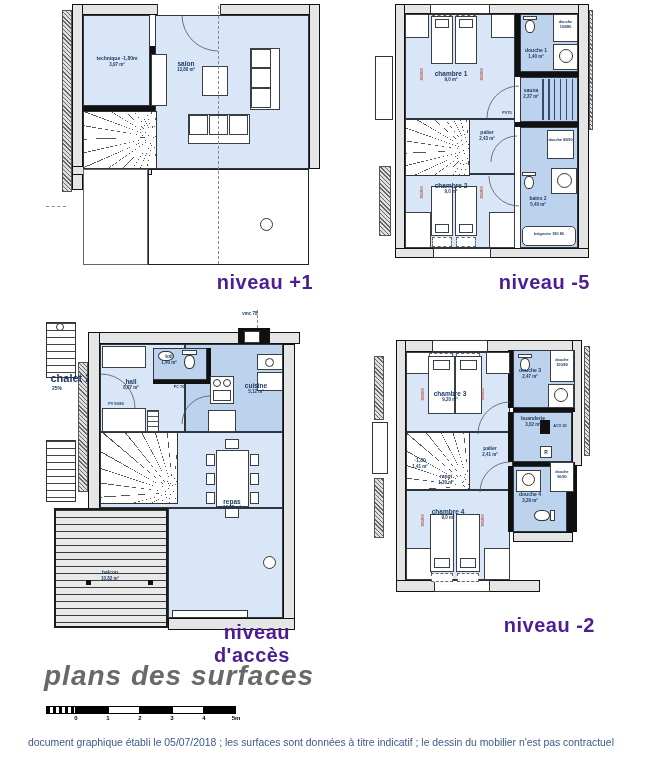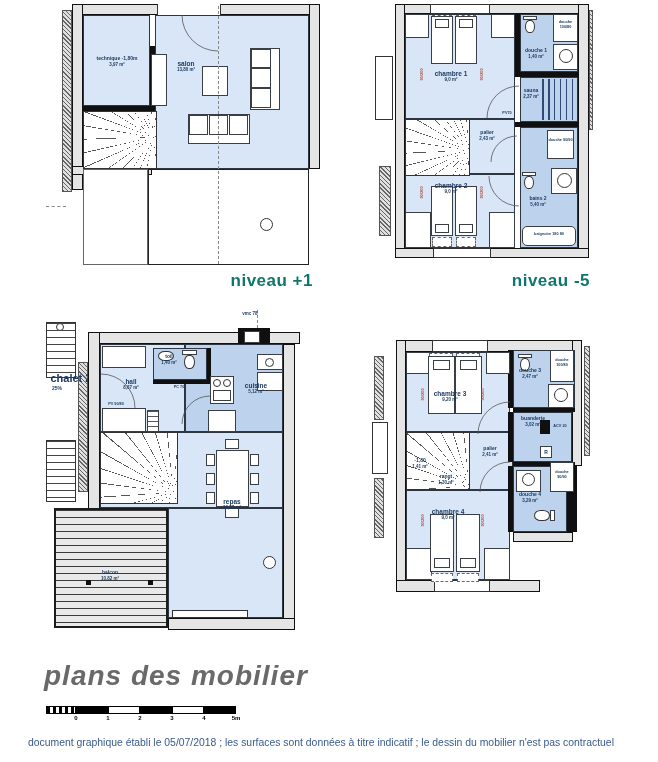--- a/index.html
+++ b/index.html
@@ -21,21 +21,21 @@
         background-color:#fff;border:1px solid #3a3f46}
   .fan{border:1px solid #333;background:#fff repeating-conic-gradient(from 180deg at 100% 100%,#555 0 .7deg,transparent .7deg 11deg)}
   .planks{background:#f0f0f0 repeating-linear-gradient(180deg,#3b3b3b 0 1px,#e9e9e9 1px 7px);border:2px solid #1c1c1c}
   .treads{background:#fff repeating-linear-gradient(180deg,#444 0 1px,#fff 1px 7px);border:1px solid #333}
   .circle{border:1px solid #333;border-radius:50%;background:#fff}
   .oval{border:1px solid #333;border-radius:50%/60%;background:#fff}
   .lbl{position:absolute;color:#17365d;font-weight:bold;text-align:center;line-height:1.15}
   .nm{font-size:6.5px}.nm-s{font-size:5px}.ar{font-size:4.5px;font-weight:bold}
   .fx{position:absolute;color:#17365d;font-weight:bold;font-size:3.8px;text-align:center;line-height:1.2}
   .dim{position:absolute;color:#b04a3a;font-weight:bold;font-size:4px;transform:rotate(-90deg);transform-origin:center}
-  .ptitle{position:absolute;color:#0f766e;font-weight:bold;font-size:17px;letter-spacing:.5px;text-align:right}
+  .ptitle{position:absolute;color:#4c1d95;font-weight:bold;font-size:20px;letter-spacing:.5px;text-align:right}
   .gtitle{position:absolute;color:#696969;font-weight:bold;font-style:italic;font-size:28px;letter-spacing:1px}
   .disc{position:absolute;color:#3a5a8c;font-size:10.4px}
   .dashv{border-left:1px dashed #888}
   .dashh{border-top:1px dashed #888}
   .seg{position:absolute;border:1px solid #000;box-sizing:border-box;height:8px}
   .segb{background:#000}.segw{background:#fff}
   .tick{position:absolute;font-size:6px;font-weight:bold;color:#000;width:20px;text-align:center}
   svg.door{position:absolute;overflow:visible}
 </style>
 </head>
@@ -284,20 +284,21 @@
     </div>
     <div class="lbl" style="left:186px;top:176px;width:32px">
       <div class="nm">repas</div>
       <div class="ar">16,82 m²</div>
     </div>
     <div class="lbl" style="left:58px;top:248px;width:44px">
       <div class="nm-s">balcon</div>
       <div class="ar">10,82 m²</div>
     </div>
   </div>
+  <div class="ptitle" style="left:150px;top:621px;width:140px">niveau d'accès</div>
 
   <div class="abs" style="left:372px;top:322px;width:228px;height:300px">
     <div class="abs terrain" style="left:2px;top:34px;width:10px;height:64px"></div>
     <div class="abs win" style="left:0;top:100px;width:16px;height:52px"></div>
     <div class="abs terrain" style="left:2px;top:156px;width:10px;height:60px"></div>
     <div class="abs terrain" style="left:212px;top:24px;width:6px;height:110px"></div>
     <div class="abs hatch" style="left:24px;top:18px;width:186px;height:12px"></div>
     <div class="abs hatch" style="left:24px;top:18px;width:10px;height:252px"></div>
     <div class="abs hatch" style="left:200px;top:18px;width:10px;height:126px"></div>
     <div class="abs hatch" style="left:24px;top:258px;width:144px;height:12px"></div>
@@ -394,22 +395,23 @@
       <div class="nm">chambre 4</div>
       <div class="ar">9,0 m²</div>
     </div>
     <div class="dim" style="left:44px;top:196px">90/200</div>
     <div class="dim" style="left:104px;top:196px">90/200</div>
     <div class="lbl" style="left:140px;top:170px;width:36px">
       <div class="nm-s">douche 4</div>
       <div class="ar">3,29 m²</div>
     </div>
   </div>
-
-  <div class="gtitle" style="left:44px;top:660px">plans des mobilier</div>
+  <div class="ptitle" style="left:480px;top:614px;width:115px">niveau -2</div>
+
+  <div class="gtitle" style="left:44px;top:660px">plans des surfaces</div>
 
   <div class="abs" style="left:46px;top:706px;width:192px;height:18px">
     <div class="seg" style="left:0;width:30px;background:#000 repeating-linear-gradient(90deg,#000 0 3px,#fff 3px 6px)"></div>
     <div class="seg segb" style="left:30px;width:32px"></div>
     <div class="seg segw" style="left:62px;width:32px"></div>
     <div class="seg segb" style="left:94px;width:32px"></div>
     <div class="seg segw" style="left:126px;width:32px"></div>
     <div class="seg segb" style="left:158px;width:32px"></div>
     <div class="tick" style="left:20px;top:9px">0</div>
     <div class="tick" style="left:52px;top:9px">1</div>

